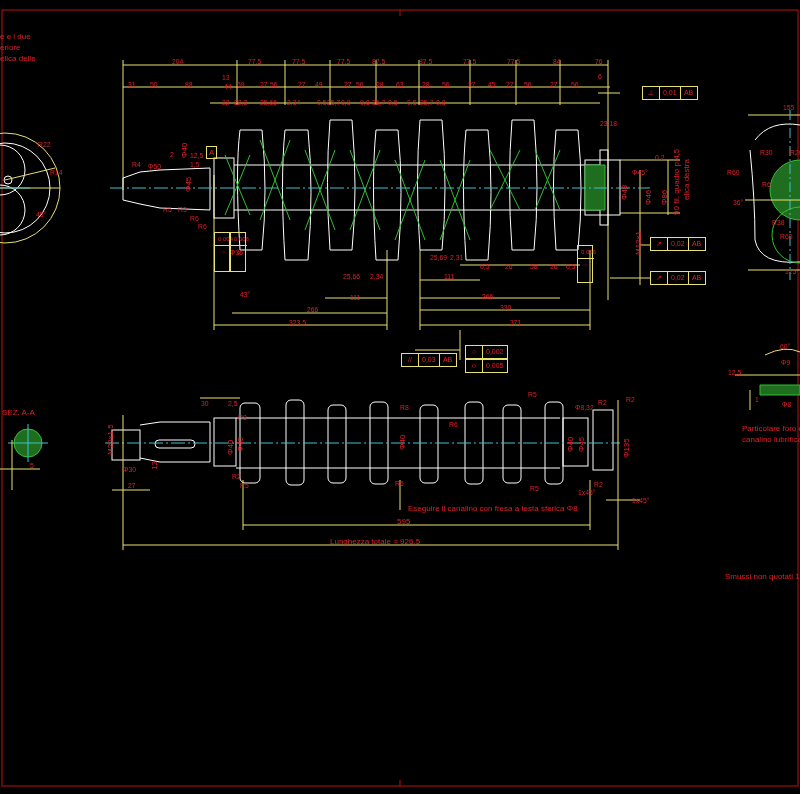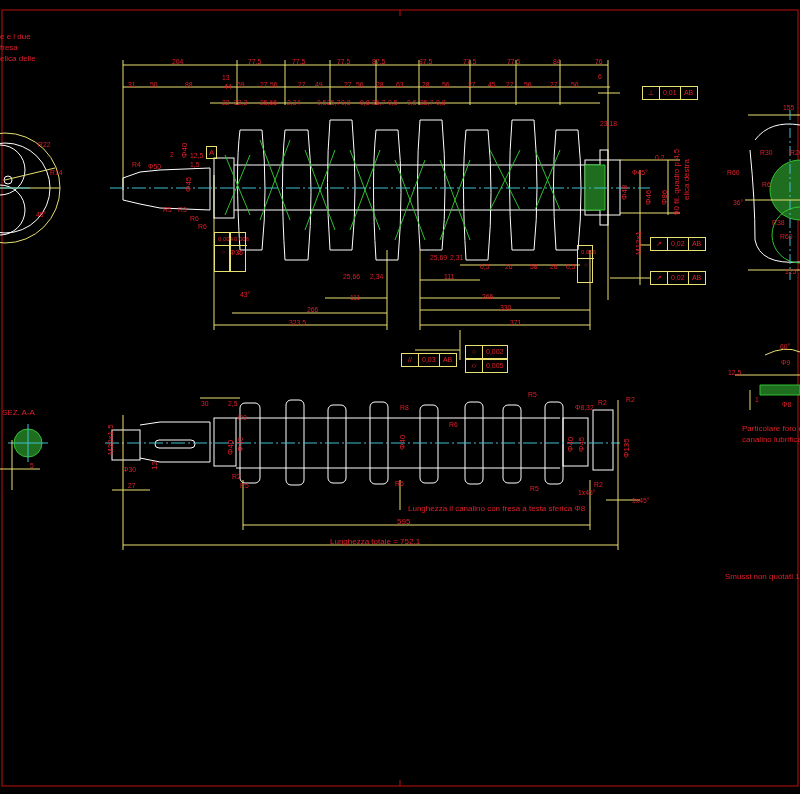--- a/index.html
+++ b/index.html
@@ -306,21 +306,21 @@
 <div class="fcf" style="left:230px;top:232px;flex-direction:column;height:38px;width:14px">
   <span style="border-right:none;border-bottom:1px solid #e8e070;font-size:6px">0,006</span>
   <span style="font-size:6px">⌭</span>
 </div>
 <div class="fcf" style="left:577px;top:245px;flex-direction:column;height:36px;width:14px">
   <span style="border-right:none;border-bottom:1px solid #e8e070;font-size:6px">0,006</span>
   <span style="font-size:6px">○</span>
 </div>
 
 <div class="note" style="left:0px;top:32px">e e i due</div>
-<div class="note" style="left:0px;top:43px">fresa</div>
+<div class="note" style="left:0px;top:43px">eriore</div>
 <div class="note" style="left:0px;top:54px">elica delle</div>
 
 <div class="lbl" style="left:38px;top:140px">R22</div>
 <div class="lbl" style="left:50px;top:168px">R14</div>
 <div class="lbl" style="left:36px;top:210px">45°</div>
 
 <div class="lbl" style="left:783px;top:103px">155</div>
 <div class="lbl" style="left:760px;top:148px">R30</div>
 <div class="lbl" style="left:790px;top:148px">R20</div>
 <div class="lbl" style="left:727px;top:168px">R60</div>
@@ -353,23 +353,23 @@
 <div class="lbl" style="left:575px;top:403px">Φ8,32</div>
 <div class="lbl" style="left:598px;top:398px">R2</div>
 <div class="lbl" style="left:594px;top:480px">R2</div>
 <div class="lbl v" style="left:566px;top:452px">Φ40</div>
 <div class="lbl v" style="left:577px;top:452px">Φ45</div>
 <div class="lbl v" style="left:622px;top:458px">Φ135</div>
 <div class="lbl" style="left:578px;top:488px">1x45°</div>
 <div class="lbl" style="left:632px;top:496px">1x45°</div>
 <div class="lbl" style="left:626px;top:395px">R2</div>
 
-<div class="note" style="left:408px;top:504px">Lunghezza il canalino con fresa a testa sferica Φ8</div>
+<div class="note" style="left:408px;top:504px">Eseguire il canalino con fresa a testa sferica Φ8</div>
 <div class="note" style="left:397px;top:517px">595</div>
-<div class="note" style="left:330px;top:537px">Lunghezza totale = 752,1</div>
+<div class="note" style="left:330px;top:537px">Lunghezza totale = 926,5</div>
 
 <div class="lbl" style="left:780px;top:342px">60°</div>
 <div class="lbl" style="left:781px;top:358px">Φ9</div>
 <div class="lbl" style="left:728px;top:368px">12,5</div>
 <div class="lbl" style="left:782px;top:400px">Φ8</div>
 <div class="lbl" style="left:755px;top:395px">1</div>
 <div class="note" style="left:742px;top:424px">Particolare foro e</div>
 <div class="note" style="left:742px;top:435px">canalino lubrificaz</div>
 
 <div class="note" style="left:725px;top:572px">Smussi non quotati 1x45°</div>

